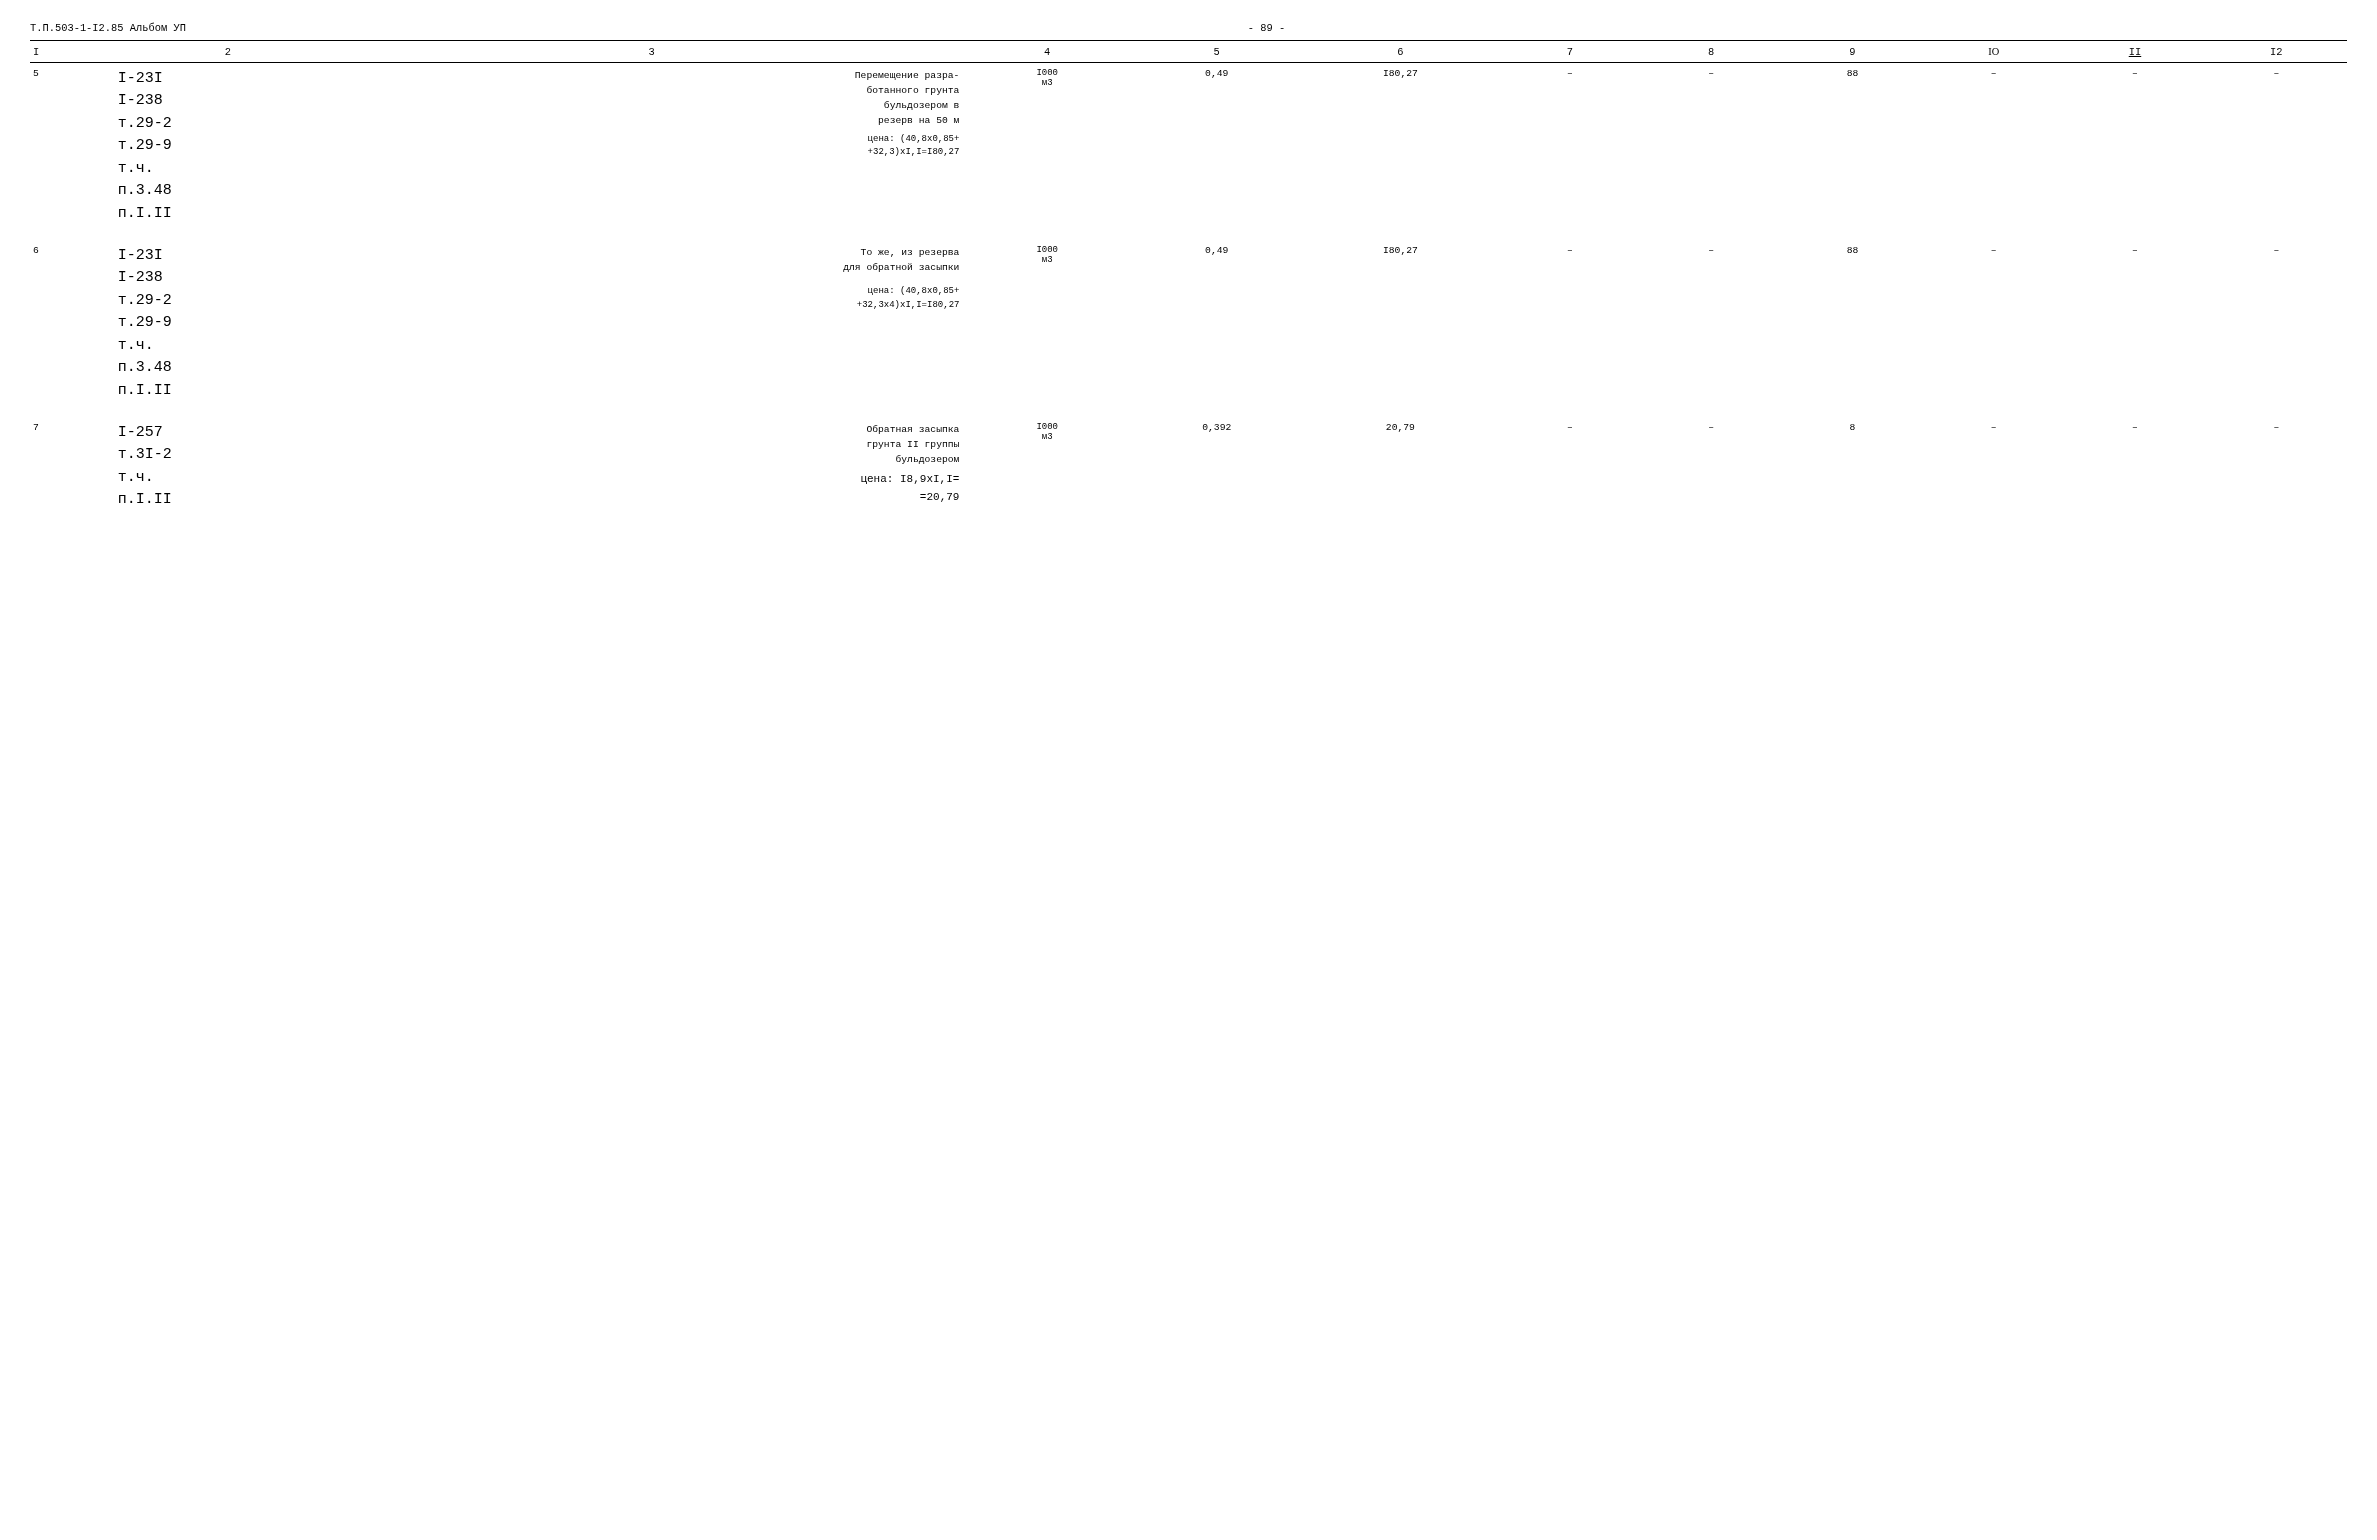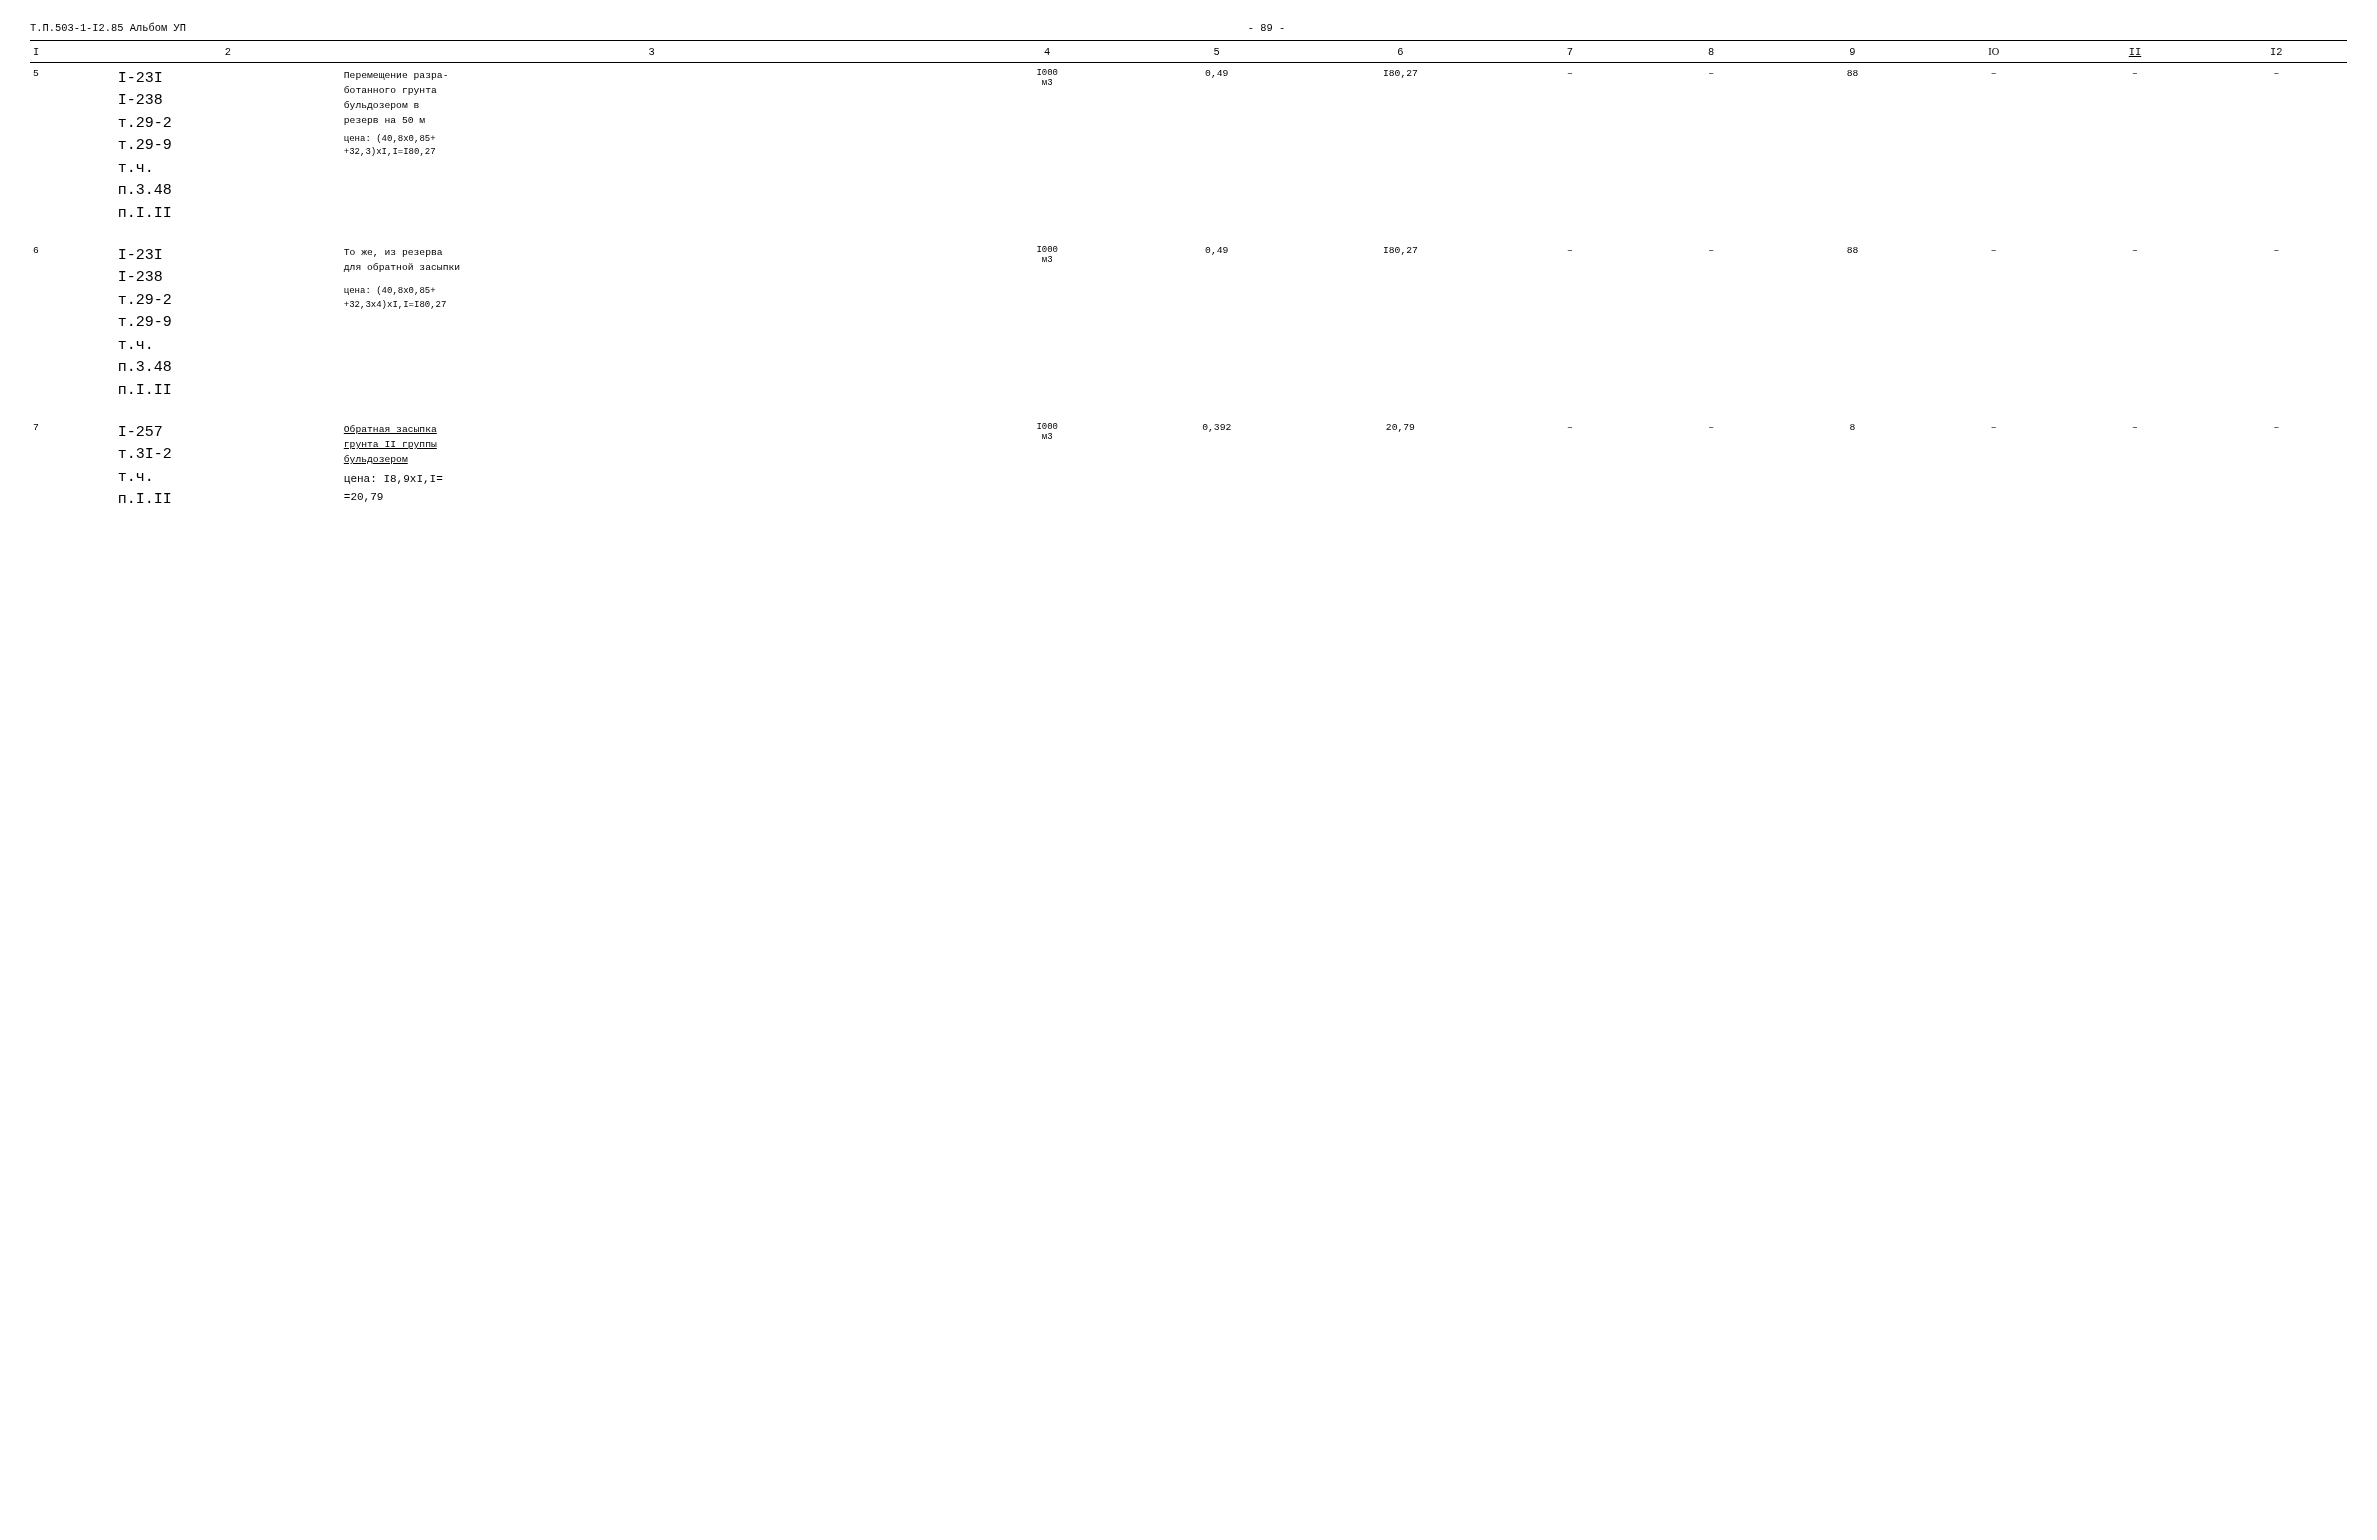--- a/index.html
+++ b/index.html
@@ -70,20 +70,21 @@
     }
 
     td.ref-col {
       font-size: 15px;
       line-height: 1.5;
     }
 
     td.desc-col {
       font-size: 9.7px;
       line-height: 1.55;
+      text-align: right;
     }
 
     .unit-col {
       text-align: center;
       font-size: 9px;
       vertical-align: top;
     }
   </style>
 </head>
 <body>
@@ -170,21 +171,21 @@
       <tr class="row-separator">
         <td colspan="12"></td>
       </tr>
       <tr>
         <td style="vertical-align: top; padding-top: 4.5px;">7</td>
         <td class="ref-col" style="white-space: pre-line; line-height: 1.5; padding-top: 4.5px;">I-257
 т.3I-2
 т.ч.
 п.I.II</td>
         <td class="desc-col" style="padding-top: 4.5px;">
-          <div style="white-space: pre-line; margin-bottom: 4.5px; text-decoration: underline;">Обратная засыпка
+          <div style="white-space: pre-line; margin-bottom: 4.5px;">Обратная засыпка
 грунта II группы
 бульдозером</div>
           <div style="white-space: pre-line; font-size: 11px;">цена: I8,9хI,I=
 =20,79</div>
         </td>
         <td class="unit-col" style="padding-top: 4.5px;">I000<br>м3</td>
         <td class="center" style="padding-top: 4.5px;">0,392</td>
         <td class="center" style="padding-top: 4.5px;">20,79</td>
         <td class="center" style="padding-top: 4.5px;">–</td>
         <td class="center" style="padding-top: 4.5px;">–</td>

